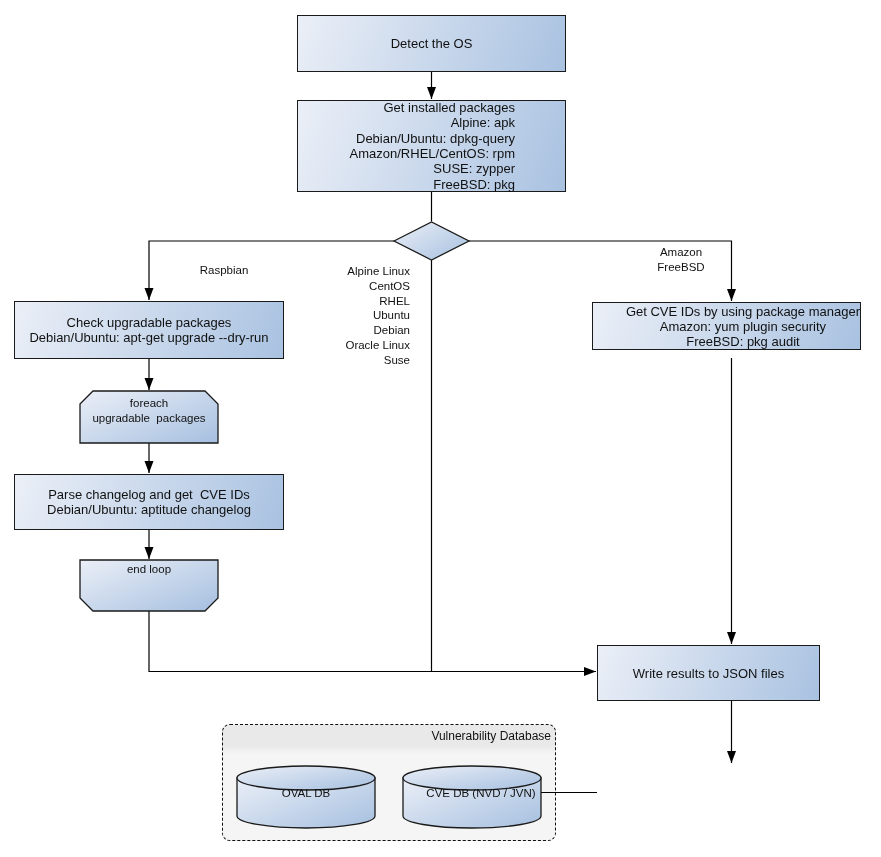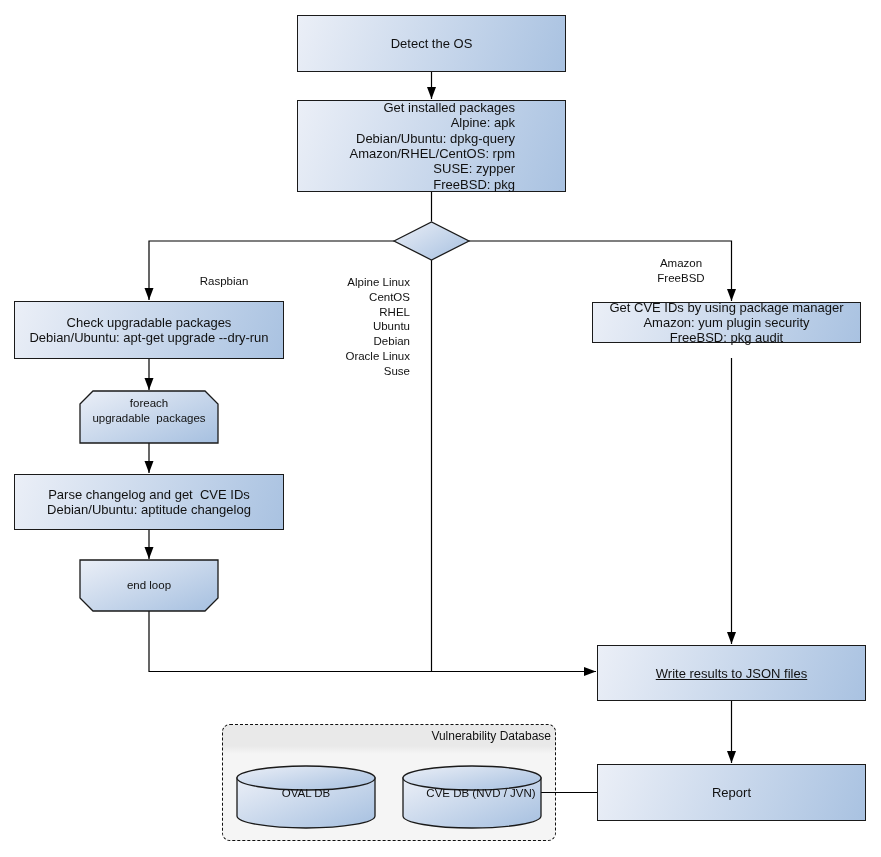--- a/index.html
+++ b/index.html
@@ -33,21 +33,21 @@
     font-size:13px;line-height:15px;white-space:pre-wrap;text-align:center;color:var(--text);
   }
   .nodetext.right{text-align:right;line-height:15.3px;}
   .overlay-label{
     position:absolute;z-index:3;font-size:11.5px;line-height:15px;
     white-space:pre-wrap;text-align:center;color:var(--text);
     display:flex;align-items:center;justify-content:center;
   }
   .edge-label{
     position:absolute;z-index:3;font-size:11.5px;line-height:14.8px;
-    white-space:pre-wrap;color:var(--text);margin-top:11px;
+    white-space:pre-wrap;color:var(--text);
   }
   .edge-label.center{text-align:center;}
   .edge-label.rightalign{text-align:right;}
   #db-container{
     position:absolute;left:222px;top:724px;width:334px;height:117px;z-index:0;
     box-sizing:border-box;border:1.6px dashed var(--db-border);border-radius:8px;
     background:linear-gradient(180deg,var(--db-header-fill) 0px,var(--db-header-fill) 21px,var(--db-fill) 29px,var(--db-fill) 100%);
   }
   #db-title{
     position:absolute;right:4px;top:4px;font-size:12px;color:var(--text);text-align:right;
@@ -119,38 +119,35 @@
 Amazon/RHEL/CentOS: rpm
 SUSE: zypper
 FreeBSD: pkg</div>
   </div>
 
   <div class="box" style="left:14px;top:474px;width:270px;height:56px;">
     <div class="nodetext">Parse changelog and get  CVE IDs
 Debian/Ubuntu: aptitude changelog</div>
   </div>
 
-  <div class="box" style="left:592px;top:302px;width:269px;height:41px;">
+  <div class="box" style="left:592px;top:302px;width:269px;height:48px;justify-content:flex-end;">
     <div class="nodetext">Get CVE IDs by using package manager
 Amazon: yum plugin security
 FreeBSD: pkg audit</div>
   </div>
 
-  <div class="box" style="left:597px;top:645px;width:269px;height:56px;text-decoration:underline;">
+  <div class="box" style="left:597px;top:645px;width:223px;height:56px;">
     <div class="nodetext">Write results to JSON files</div>
   </div>
 
-  <div class="box" style="left:597px;top:764px;width:269px;height:57px;">
-    <div class="nodetext">Report</div>
-  </div>
 
   <div class="overlay-label" style="left:80px;top:391px;width:138px;height:40px;">foreach
 upgradable  packages</div>
 
-  <div class="overlay-label" style="left:80px;top:560px;width:138px;height:51px;">end loop</div>
+  <div class="overlay-label" style="left:80px;top:544px;width:138px;height:51px;">end loop</div>
 
   <div class="overlay-label" style="left:237px;top:778px;width:138px;height:30px;">OVAL DB</div>
 
   <div class="overlay-label" style="left:403px;top:778px;width:156px;height:30px;">CVE DB (NVD / JVN)</div>
 
   <div class="edge-label center" style="left:169px;top:263px;width:110px;">Raspbian</div>
 
   <div class="edge-label rightalign" style="right:471px;top:264px;width:120px;">Alpine Linux
 CentOS
 RHEL

